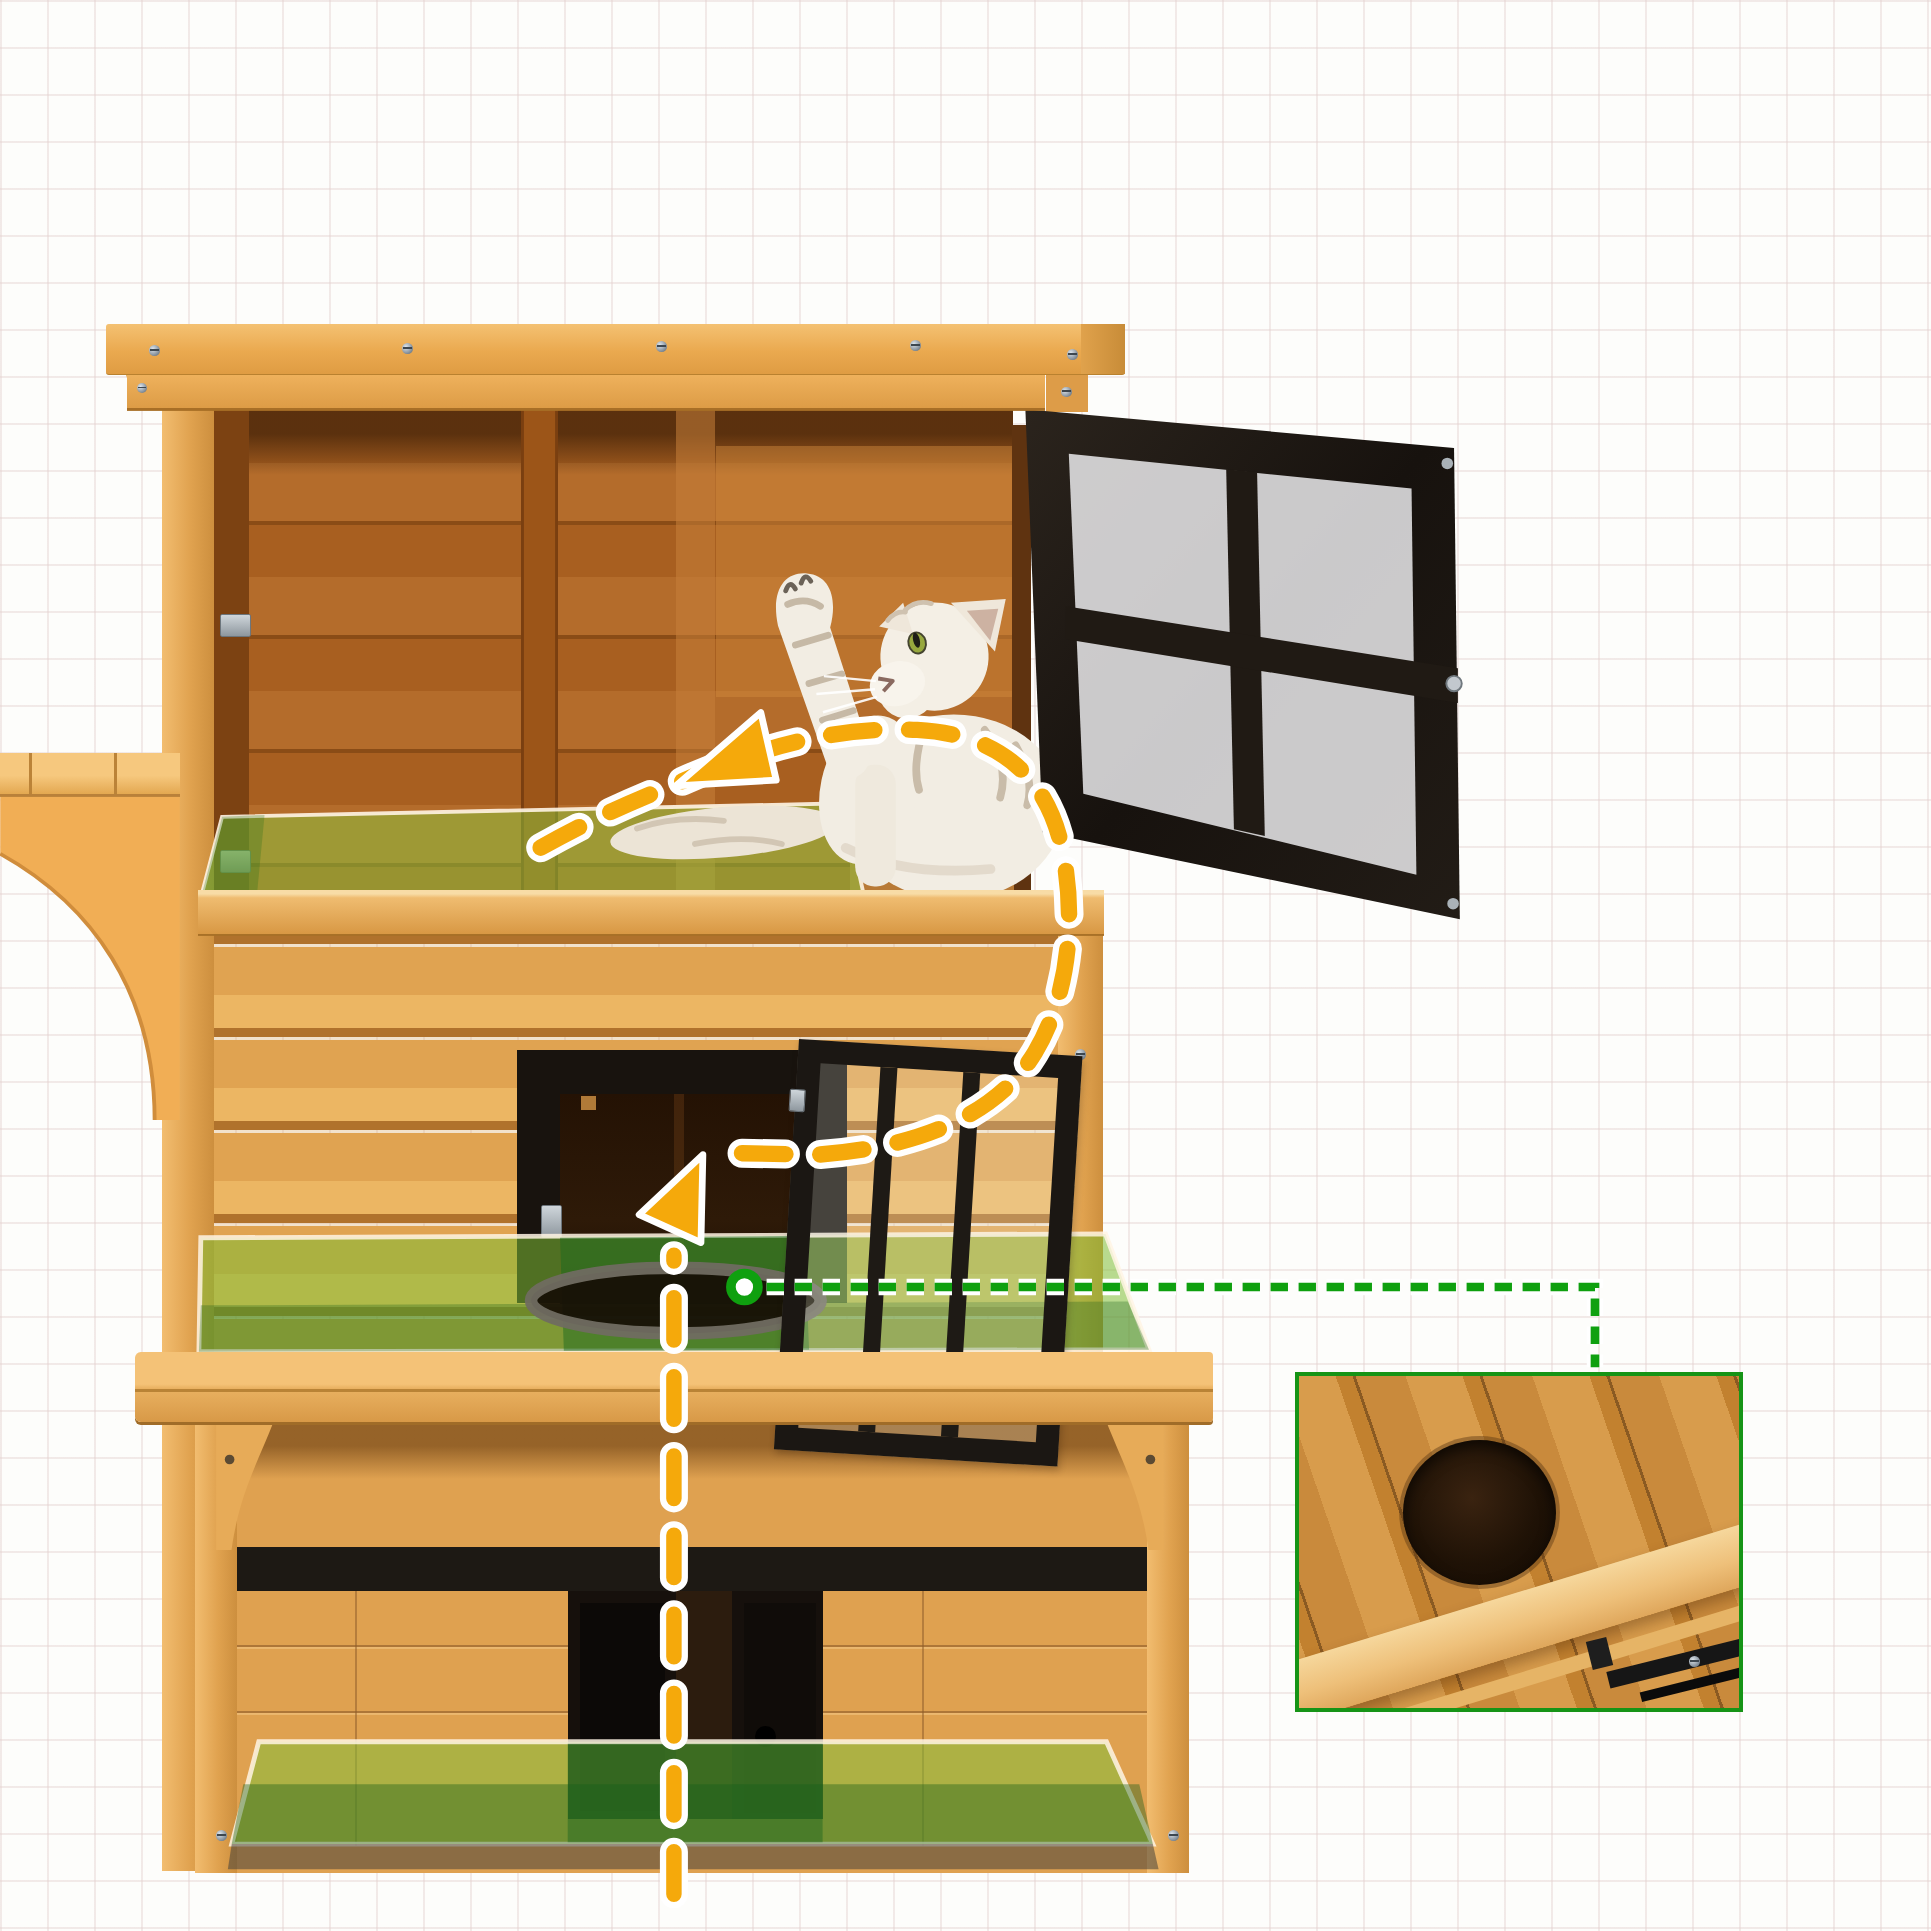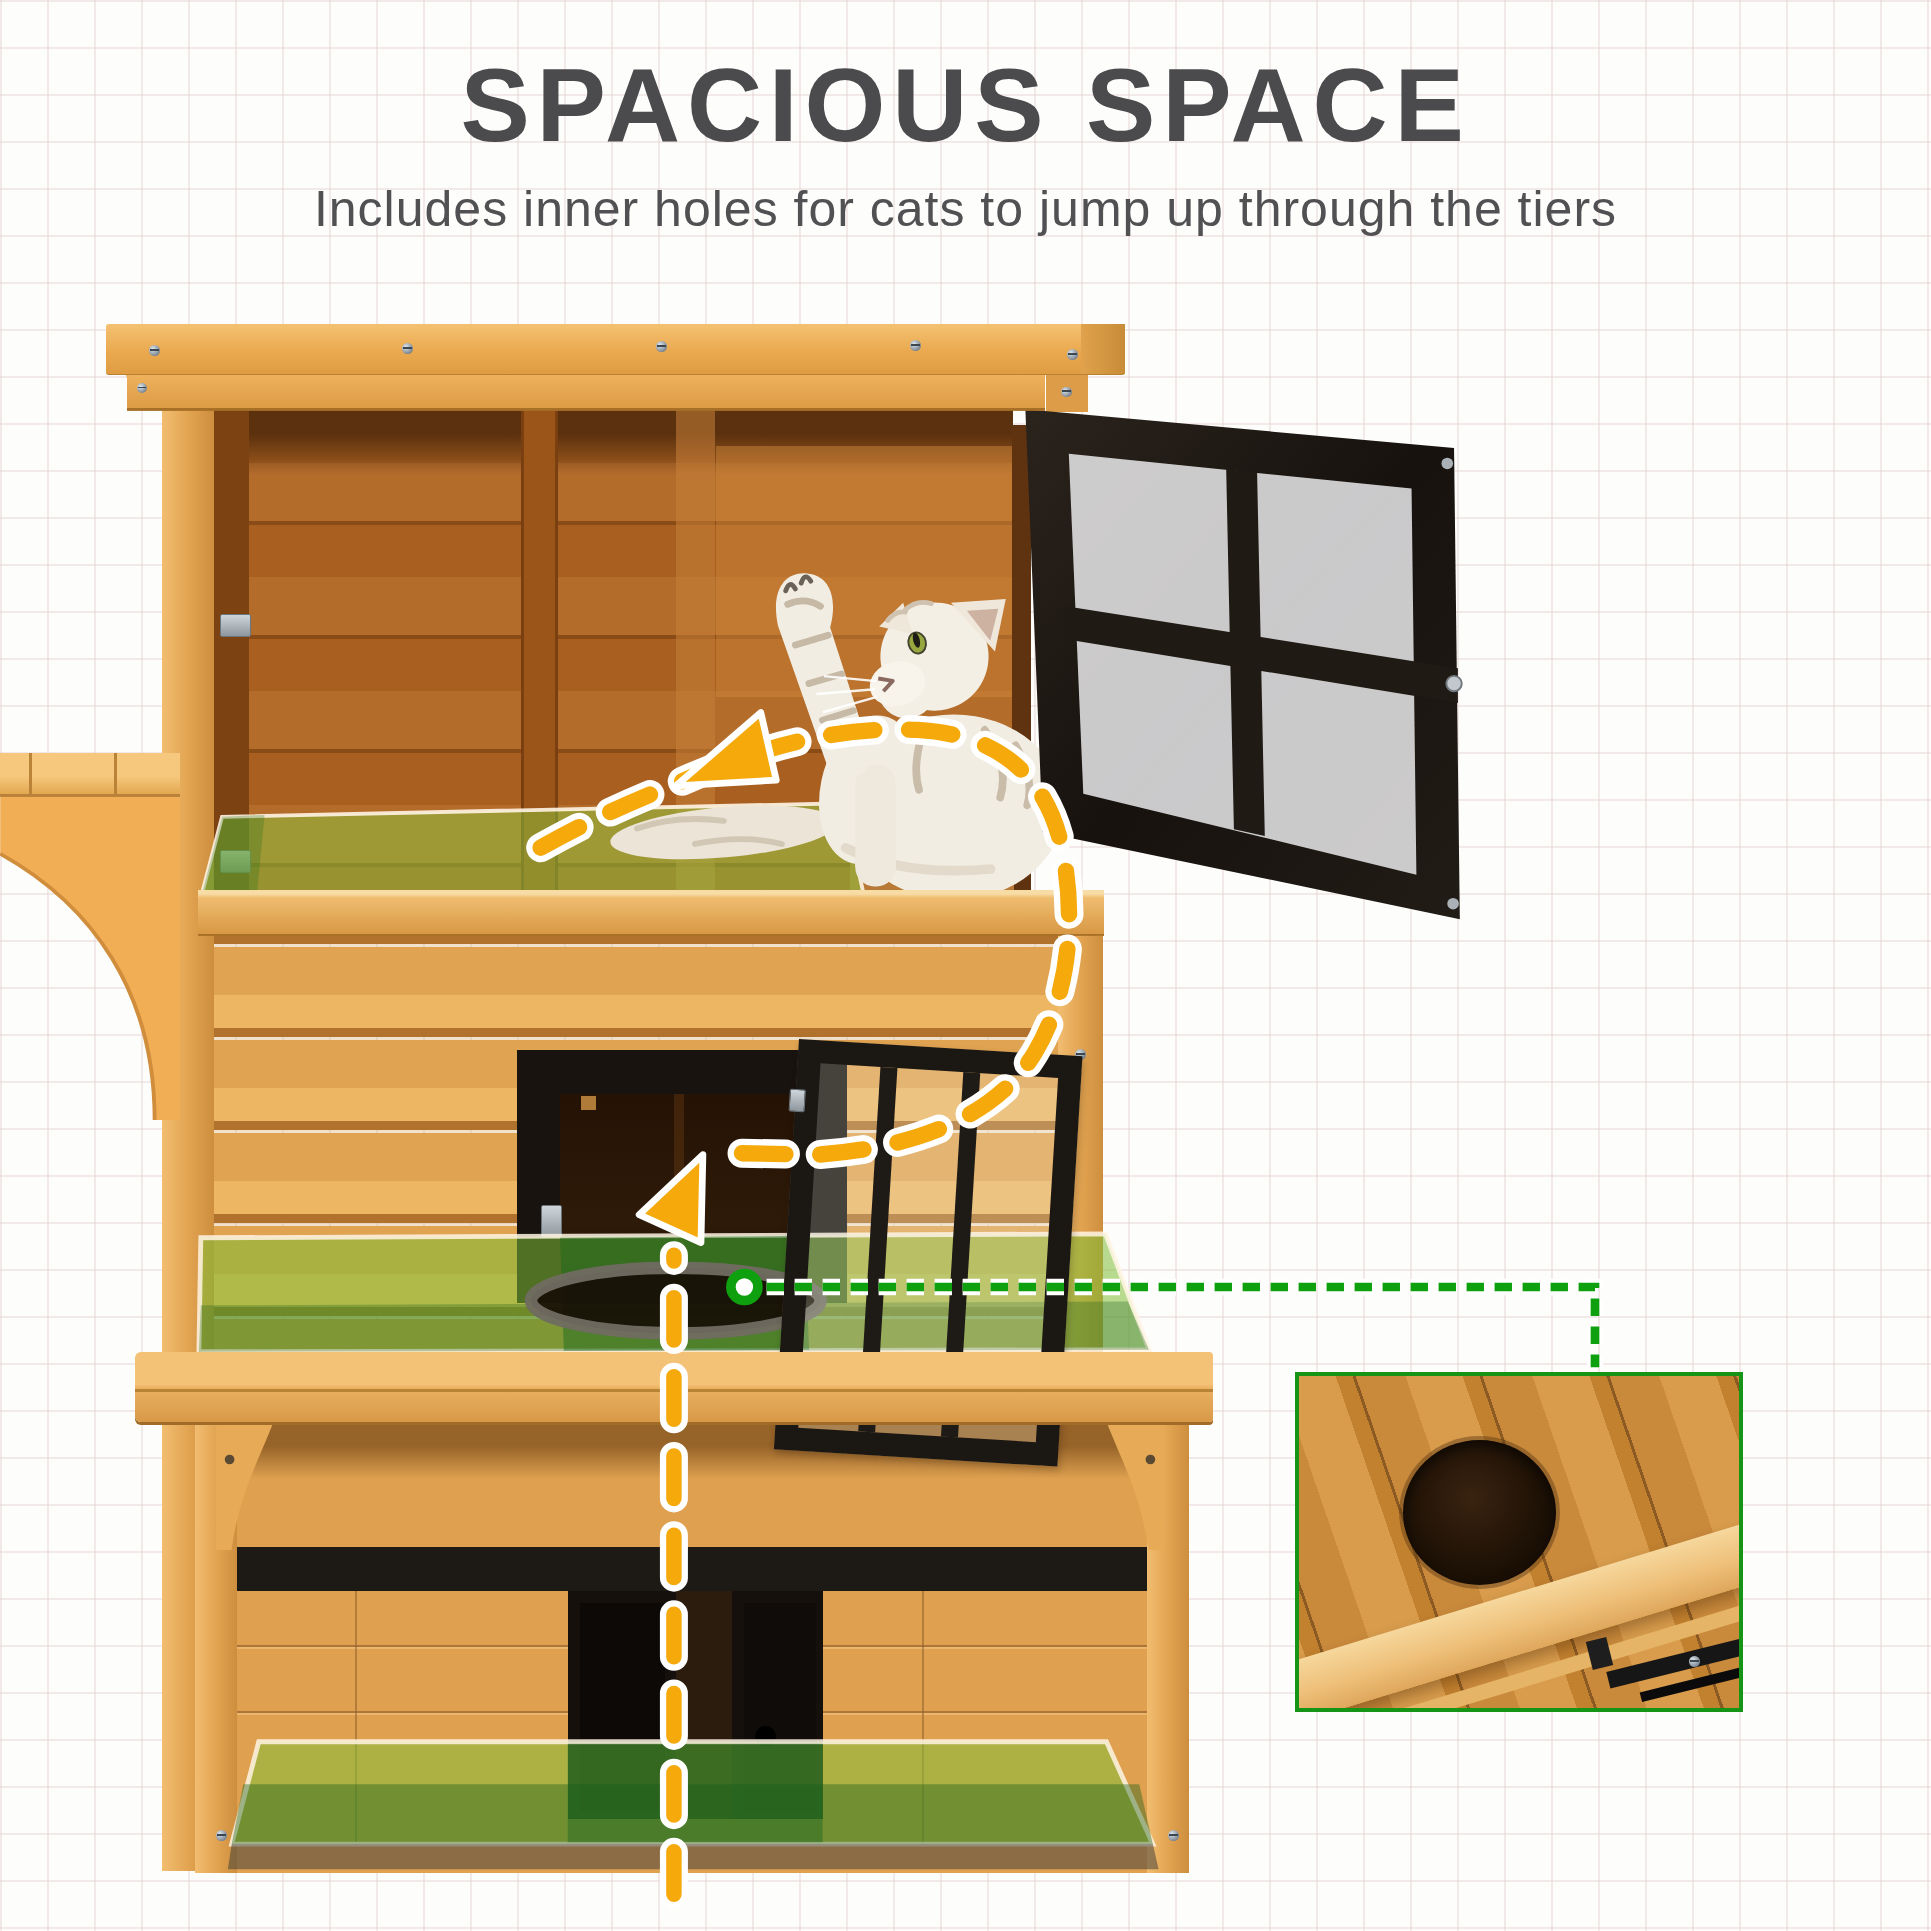--- a/index.html
+++ b/index.html
@@ -54,22 +54,20 @@
   #inset .metal2{position:absolute;left:340px;top:301px;width:126px;height:9.7px;transform:rotate(-14deg);background:#0b0b0b;}
   #inset .metal3{position:absolute;left:290px;top:263px;width:21px;height:29px;transform:rotate(-14deg);background:#1e1e1e;}
   svg{display:block;}
   .noptr{pointer-events:none;}
 </style>
 </head>
 <body>
 
 <div id="stage">
 
-  <div id="title" class="abs">SPACIOUS SPACE</div>
-  <div id="subtitle" class="abs">Includes inner holes for cats to jump up through the tiers</div>
 
   <div class="abs" style="left:0;top:0;width:1931px;height:1931px;z-index:1;">
 
     <div class="abs postv" style="left:162px;top:373px;width:52px;height:1498px;z-index:4;"></div>
 
     <div class="abs" id="interior" style="left:214px;top:407px;width:799px;height:486px;z-index:5;
                 background:
                  linear-gradient(180deg, rgba(40,18,2,.6) 0 27px, rgba(0,0,0,0) 68px),
                  repeating-linear-gradient(180deg,#8a4c16 0 3.9px,#a85f20 3.9px 56px,#b46c2b 56px 114px);">
 

